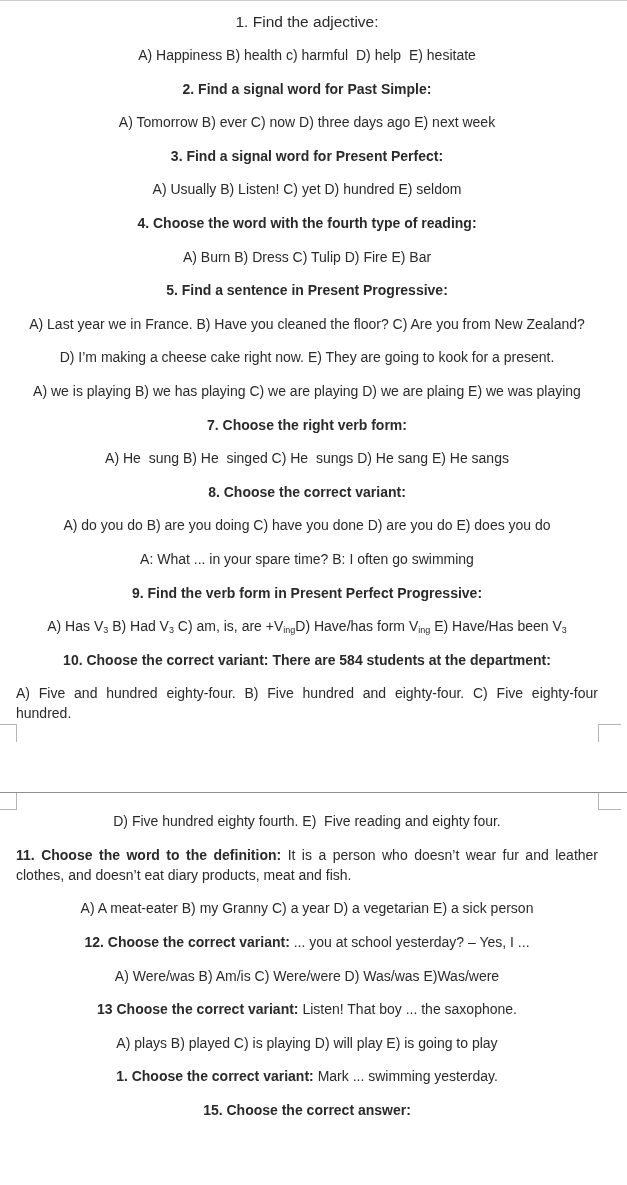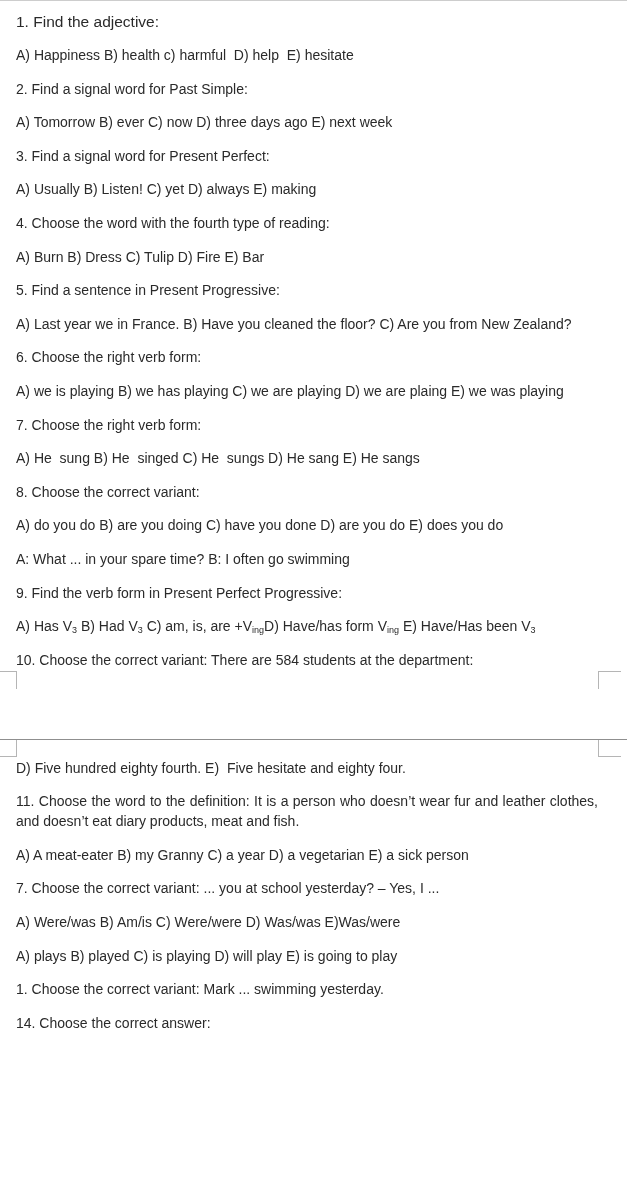--- a/index.html
+++ b/index.html
@@ -17,30 +17,31 @@
     padding-right: 29px; 
   }
   .page1 { padding-top: 10px; }
   .page2 { padding-top: 2px; }
   .para {
     font-size: 14px;
     line-height: 20px;
     margin: 0 0 13.6px 0;
     white-space: pre-wrap;
     letter-spacing: 0px;
+    text-align: center;
   }
   .page .para:last-child { margin-bottom: 0; }
   .para.title {
     font-size: 15.5px;
     line-height: 22px;
     margin-bottom: 12px;
     font-weight: 400;
   }
   .para.justify { text-align: justify; }
-  .b { font-weight: 400; }
+  .b { font-weight: 700; }
   sub {
     font-size: 9px;
     line-height: 0;
     vertical-align: -2px;
   }
   
   .page-break {
     position: relative;
     height: 86px;
     width: 627px;
@@ -61,49 +62,51 @@
 <body>
 
 <div class="doc">
 
   <div class="page page1">
       <p class="para title"><span>1. Find the adjective:</span></p>
       <p class="para"><span>A) Happiness B) health c) harmful  D) help  E) hesitate</span></p>
       <p class="para"><span class="b">2. Find a signal word for Past Simple:</span></p>
       <p class="para"><span>A) Tomorrow B) ever C) now D) three days ago E) next week</span></p>
       <p class="para"><span class="b">3. Find a signal word for Present Perfect:</span></p>
-      <p class="para"><span>A) Usually B) Listen! C) yet D) always E) making</span></p>
+      <p class="para"><span>A) Usually B) Listen! C) yet D) hundred E) seldom</span></p>
       <p class="para"><span class="b">4. Choose the word with the fourth type of reading:</span></p>
       <p class="para"><span>A) Burn B) Dress C) Tulip D) Fire E) Bar</span></p>
       <p class="para"><span class="b">5. Find a sentence in Present Progressive:</span></p>
       <p class="para"><span>A) Last year we in France. B) Have you cleaned the floor? C) Are you from New Zealand?</span></p>
-      <p class="para"><span class="b">6. Choose the right verb form:</span></p>
+      <p class="para"><span>D) I’m making a cheese cake right now. E) They are going to kook for a present.</span></p>
       <p class="para"><span>A) we is playing B) we has playing C) we are playing D) we are plaing E) we was playing</span></p>
       <p class="para"><span class="b">7. Choose the right verb form:</span></p>
       <p class="para"><span>A) He  sung B) He  singed C) He  sungs D) He sang E) He sangs</span></p>
       <p class="para"><span class="b">8. Choose the correct variant:</span></p>
       <p class="para"><span>A) do you do B) are you doing C) have you done D) are you do E) does you do</span></p>
       <p class="para"><span>A: What ... in your spare time? B: I often go swimming</span></p>
       <p class="para"><span class="b">9. Find the verb form in Present Perfect Progressive:</span></p>
       <p class="para"><span>A) Has V</span><sub>3</sub><span> B) Had V</span><sub>3</sub><span> C) am, is, are +V</span><sub>ing</sub><span>D) Have/has form V</span><sub>ing</sub><span> E) Have/Has been V</span><sub>3</sub></p>
       <p class="para"><span class="b">10. Choose the correct variant: There are 584 students at the department:</span></p>
+      <p class="para justify"><span>A) Five and hundred eighty-four. B) Five hundred and eighty-four. C) Five eighty-four hundred.</span></p>
     </div>
 
   <div class="page-break">
     <div class="mark mark-bl"></div>
     <div class="mark mark-br"></div>
     <div class="divider"></div>
     <div class="mark mark-tl"></div>
     <div class="mark mark-tr"></div>
   </div>
 
   <div class="page page2">
-      <p class="para"><span>D) Five hundred eighty fourth. E)  Five hesitate and eighty four.</span></p>
+      <p class="para"><span>D) Five hundred eighty fourth. E)  Five reading and eighty four.</span></p>
       <p class="para justify"><span class="b">11. Choose the word to the definition:</span><span> It is a person who doesn’t wear fur and leather clothes, and doesn’t eat diary products, meat and fish.</span></p>
       <p class="para"><span>A) A meat-eater B) my Granny C) a year D) a vegetarian E) a sick person</span></p>
-      <p class="para"><span class="b">7. Choose the correct variant:</span><span> ... you at school yesterday? – Yes, I ...</span></p>
+      <p class="para"><span class="b">12. Choose the correct variant:</span><span> ... you at school yesterday? – Yes, I ...</span></p>
       <p class="para"><span>A) Were/was B) Am/is C) Were/were D) Was/was E)Was/were</span></p>
+      <p class="para"><span class="b">13 Choose the correct variant:</span><span> Listen! That boy ... the saxophone.</span></p>
       <p class="para"><span>A) plays B) played C) is playing D) will play E) is going to play</span></p>
       <p class="para"><span class="b">1. Choose the correct variant:</span><span> Mark ... swimming yesterday.</span></p>
-      <p class="para"><span class="b">14. Choose the correct answer:</span></p>
+      <p class="para"><span class="b">15. Choose the correct answer:</span></p>
     </div>
 
 </div>
 
 </body></html>

